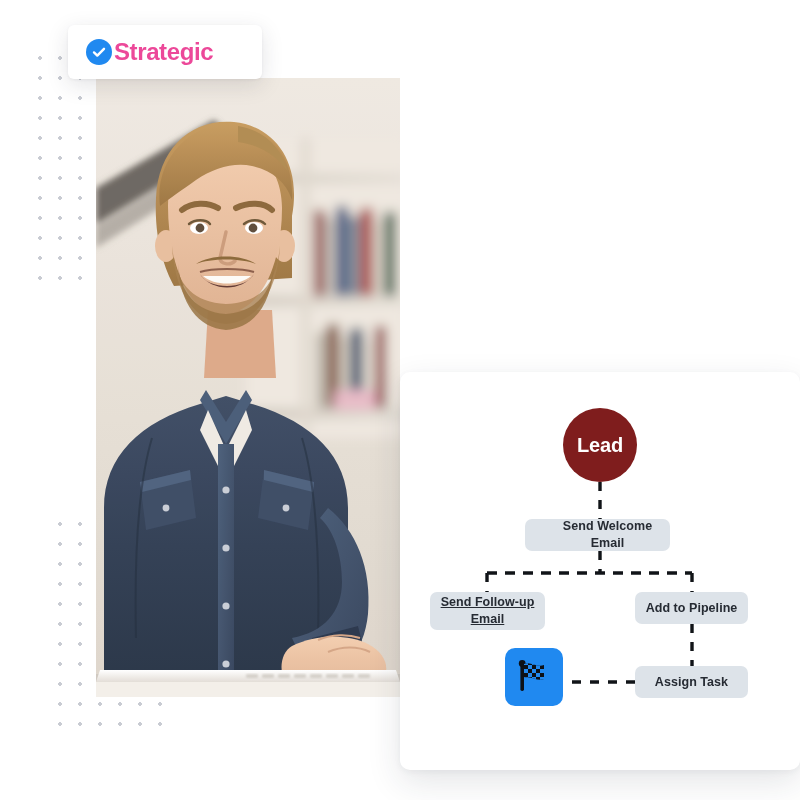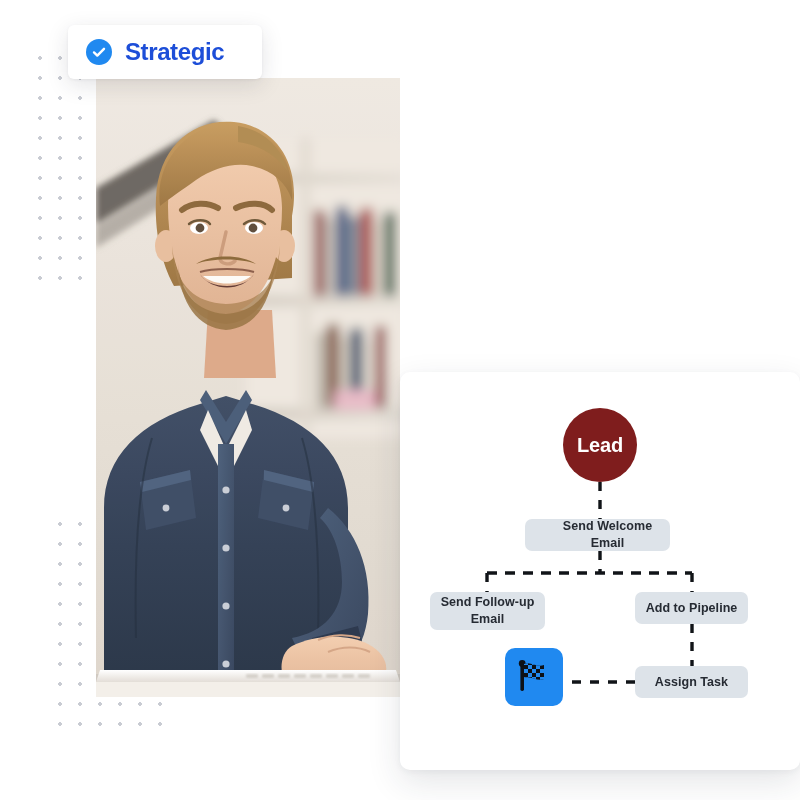--- a/index.html
+++ b/index.html
@@ -87,24 +87,24 @@
     height: 26px;
     border-radius: 50%;
     background: #2089f0;
     display: flex;
     align-items: center;
     justify-content: center;
     flex: 0 0 auto;
   }
   .badge-check svg { display: block; }
   .badge-label {
-    margin-left: 13px;
+    margin-left: 2px;
     font-size: 24px;
     font-weight: 700;
-    color: #1d4ed8;
+    color: #ec4899;
     letter-spacing: -0.4px;
     line-height: 1;
     white-space: nowrap;
   }
 
   
   .flow-card {
     position: absolute;
     left: 400px;
     top: 372px;
@@ -148,21 +148,21 @@
     color: #ffffff;
     font-size: 20px;
     font-weight: 700;
     letter-spacing: -0.2px;
     display: flex;
     align-items: center;
     justify-content: center;
   }
 
   .node-welcome { left: 125px; top: 147px; width: 145px; height: 32px; padding-left: 30px; }
-  .node-followup { left: 30px; top: 220px; width: 115px; height: 38px; }
+  .node-followup { left: 30px; top: 220px; width: 115px; height: 38px; text-decoration: underline; }
   .node-pipeline { left: 235px; top: 220px; width: 113px; height: 32px; }
   .node-assign  { left: 235px; top: 294px; width: 113px; height: 32px; }
 
   .flag-tile {
     position: absolute;
     left: 105px;
     top: 276px;
     width: 58px;
     height: 58px;
     border-radius: 10px;

